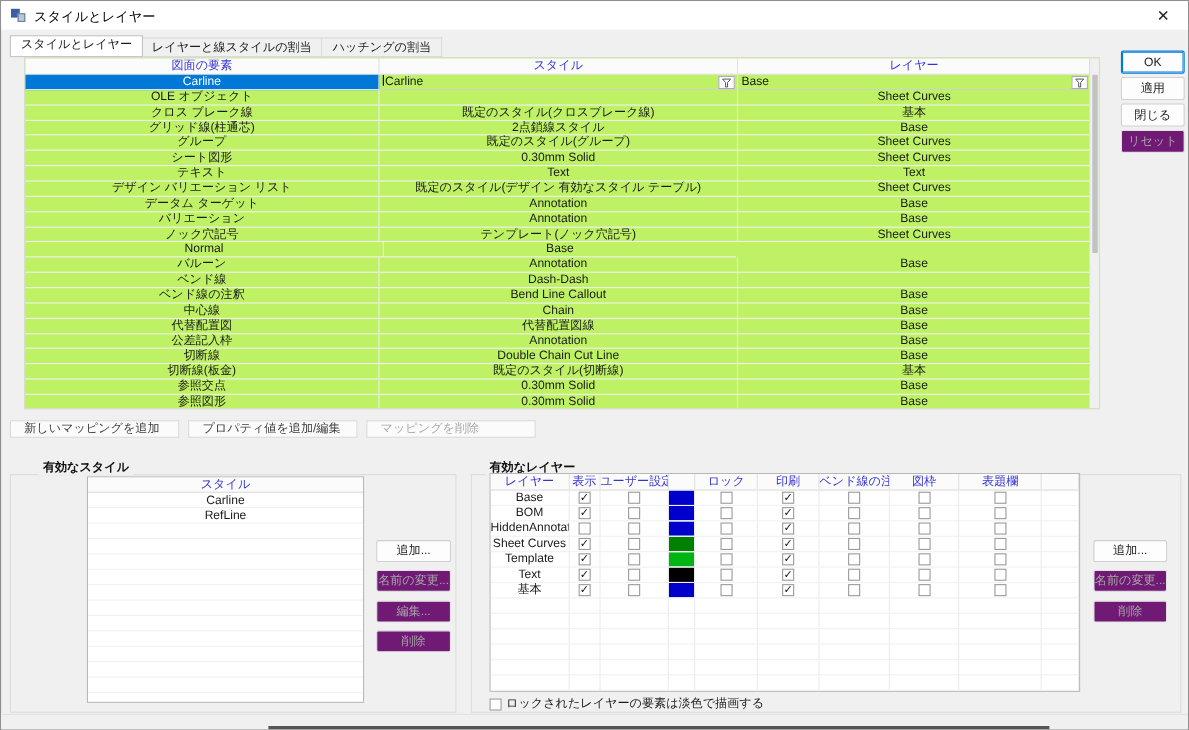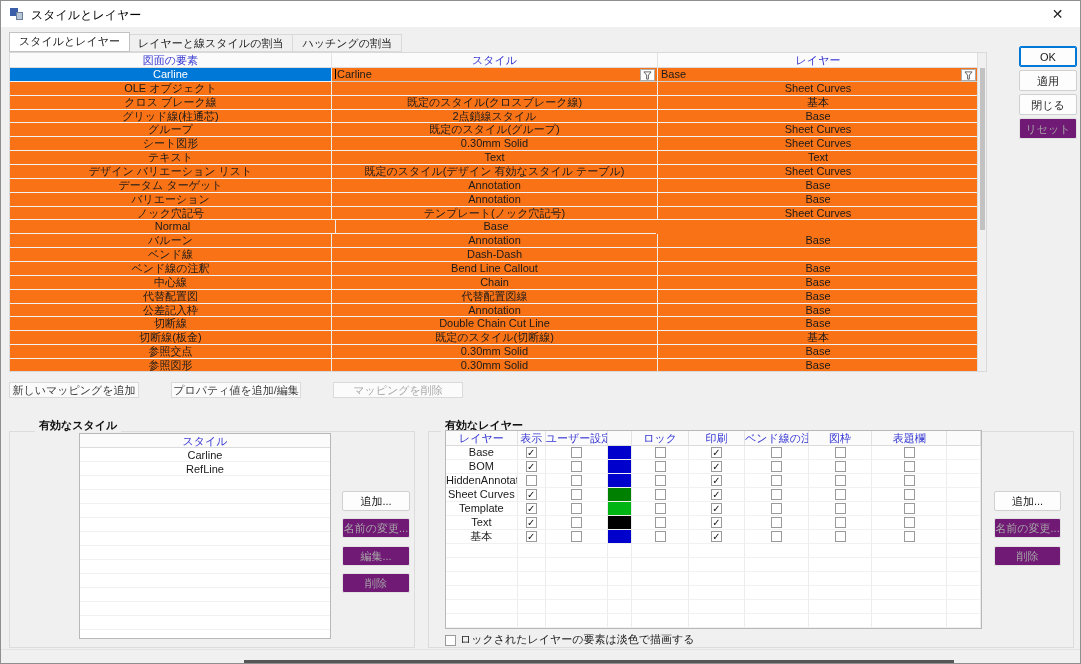--- a/index.html
+++ b/index.html
@@ -14,42 +14,42 @@
   .title-icon .sq1 { position:absolute; left:0; top:0; width:8px; height:8px; background:#3a5fa8; }
   .title-icon .sq2 { position:absolute; left:6px; top:4px; width:7px; height:8px; background:#b9c6d8; border:1px solid #6b7f9b; }
   .title-text { position:absolute; left:30px; top:6px; font-size:12px; color:#000; }
   .close-btn { position:absolute; right:0; top:0; width:45px; height:26px; text-align:center; line-height:26px; font-size:14px; color:#222; cursor:default; }
   .tabs { position:absolute; left:8px; top:31px; height:20px; display:flex; align-items:flex-end; }
   .tab { height:18px; padding:0 9px; line-height:17px; background:#f0f0f0; border:1px solid #d9d9d9; border-left:none; color:#1a1a1a; }
   .tab:first-child { border-left:1px solid #d9d9d9; }
   .tab.active { height:20px; background:#ffffff; border:1px solid #c2c2c2; position:relative; z-index:2; margin-right:-1px; }
 
   
-  .grid-main { position:absolute; left:8px; top:51px; width:978px; height:320px; background:#f97316; border:1px solid #d9d9d9; }
+  .grid-main { position:absolute; left:21px; top:51px; width:978px; height:320px; background:#bef264; border:1px solid #d9d9d9; }
   .gm-inner { position:absolute; left:0; top:0; width:968px; height:318px; overflow:hidden; }
   .gm-header { display:flex; height:15px; background:#fbfbfb; border-bottom:1px solid #dcdcdc; }
   .gm-header .hc { color:#3535d3; text-align:center; line-height:15px; border-right:1px solid #e2e2e2; overflow:hidden; white-space:nowrap; }
   .gm-row { display:flex; height:13.86px; }
   .gm-row .c { line-height:13.8px; text-align:center; border-right:1px solid #ececec; border-bottom:1px solid #f1f1f1; overflow:hidden; white-space:nowrap; }
   .c.col1 { width:322px; } .c.col2 { width:326px; } .c.col3 { width:320px; border-right:none; }
   .hc.col1 { width:322px; } .hc.col2 { width:326px; } .hc.col3 { width:320px; border-right:none; }
   .gm-row .c.sel { background:#0078d7; color:#ffffff; }
   .gm-row .c.edit { text-align:left; padding-left:3px; position:relative; border-bottom:1px solid #cfcfcf; }
   .caret { display:inline-block; width:1px; height:10px; background:#000; vertical-align:-1px; margin-right:1px; }
   .funnel-btn { position:absolute; right:2px; top:1px; width:15px; height:12px; border:1px solid #ababab; background:#fff; display:flex; align-items:center; justify-content:center; }
   .vscroll { position:absolute; right:0; top:0; width:9px; height:318px; background:#f0f0f0; border-left:1px solid #dedede; }
   .vthumb { position:absolute; left:2px; width:5px; background:#c2c2c2; }
 
   
   .btn { position:absolute; background:#fdfdfd; border:1px solid #d0d0d0; border-radius:2px; text-align:center; color:#1a1a1a; cursor:default; }
   .btn.default { border:1px solid #0078d7; box-shadow:inset 0 0 0 1px #0078d7; }
   .btn.disabled { background:#701a75; border-color:#e2e2e2; color:#a6a6a6; }
   .ok-col .btn { left:1018px; width:58px; height:21px; line-height:20px; }
 
-  .map-btn { position:absolute; top:381px; width:130px; height:16px; line-height:15px; background:#fbfbfb; border:1px solid #dadada; text-align:center; color:#3c3c3c; }
+  .map-btn { position:absolute; top:381px; width:154px; height:16px; line-height:15px; background:#fbfbfb; border:1px solid #dadada; text-align:left; color:#3c3c3c;padding-left:12px; }
   .map-btn.disabled { color:#a8a8a8; }
 
   
   .groupbox { position:absolute; top:430px; height:217px; border:1px solid #dcdcdc; }
   .gb-label { position:absolute; top:418px; height:13px; line-height:13px; background:#f0f0f0; padding:0 4px; font-weight:bold; color:#111; }
 
   
   .styles-list { position:absolute; left:78px; top:432px; width:252px; height:206px; background:#fff; border:1px solid #b8b8b8; overflow:hidden; }
   .sl-header { height:14px; line-height:14px; text-align:center; color:#3535d3; background:#fbfbfb; border-bottom:1px solid #dcdcdc; }
   .sl-row { height:14px; line-height:14px; text-align:center; border-bottom:1px solid #f1f1f1; }

